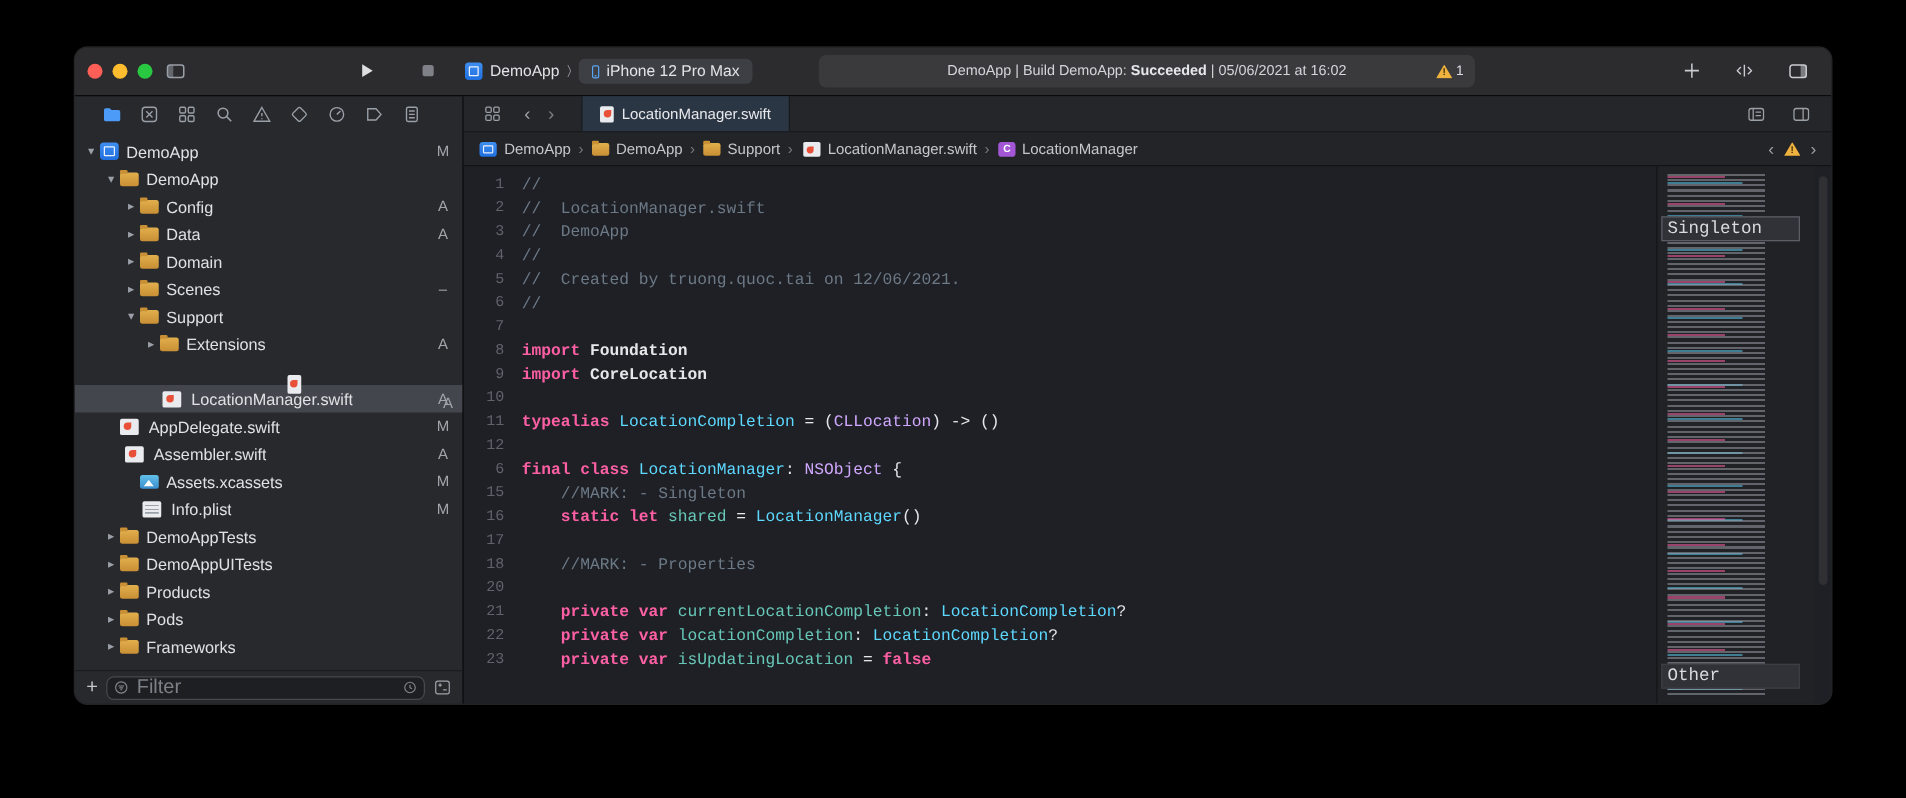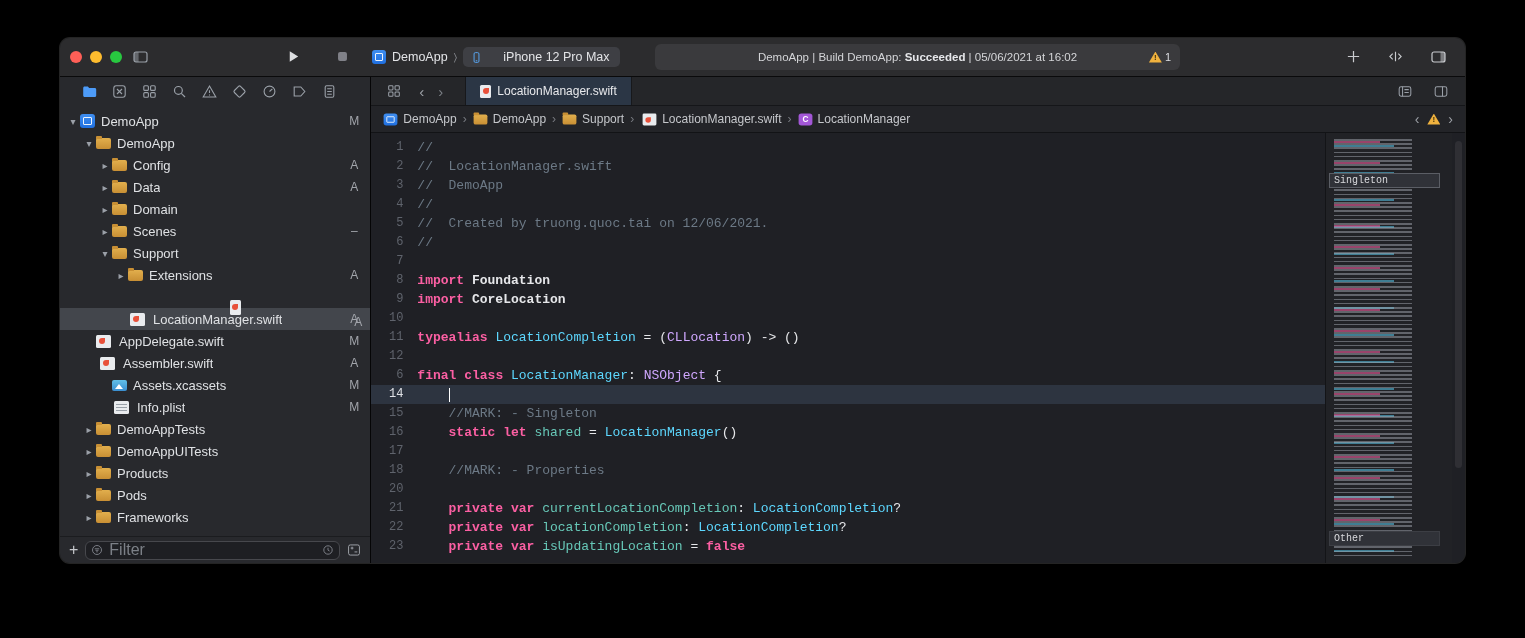--- a/index.html
+++ b/index.html
@@ -13,21 +13,21 @@
 
   
   .toolbar{position:relative;flex:0 0 39px;background:#2c2c2e;border-bottom:1px solid #0a0a0b;}
   .light{position:absolute;top:13px;width:12px;height:12px;border-radius:50%;}
   .tbi{position:absolute;color:#9aa0a8;}
   .scheme{position:absolute;left:312px;top:6px;height:26px;display:flex;align-items:center;gap:6px;
     color:#e3e4e7;font-size:12.5px;}
   .scheme .app-badge{width:14px;height:14px;border-radius:3px;background:linear-gradient(#3f8ef0,#1f6fe0);position:relative;}
   .scheme .app-badge::before{content:"";position:absolute;inset:3px;border:1px solid rgba(255,255,255,.9);border-radius:1px;}
   .scheme .sep{color:#85888d;font-size:11px;}
-  .device-pill{display:flex;align-items:center;gap:20px;background:#3e3f44;border-radius:5px;
+  .device-pill{display:flex;align-items:center;gap:2px;background:#3e3f44;border-radius:5px;
     padding:3px 10px 3px 7px;}
   .status{position:absolute;left:595px;top:6px;width:525px;height:26px;background:#3a3a3d;
     border-radius:6px;display:flex;align-items:center;justify-content:center;color:#d4d5d8;
     font-size:11.5px;}
   .status b{font-weight:bold;color:#e6e7ea;}
   .status .warnbox{position:absolute;right:9px;display:flex;align-items:center;gap:3px;color:#dedfe2;font-size:11px;}
   .warn-tri{position:relative;display:inline-block;width:13px;height:11px;background:#f0b23e;
     clip-path:polygon(50% 0,100% 100%,0 100%);}
   .warn-tri::after{content:"!";position:absolute;left:0;right:0;top:0;text-align:center;
     font-size:8px;font-weight:bold;color:#42300a;line-height:11px;}
@@ -112,21 +112,21 @@
   
   .minimap{position:absolute;top:0;bottom:0;right:13px;width:127px;background:#212226;
     border-left:1px solid #131417;}
   .mm-lines{position:absolute;left:8px;right:16px;top:6px;bottom:6px;
     background:
       repeating-linear-gradient(to bottom, rgba(168,173,183,.48) 0 1.6px, transparent 1.6px 4.2px),
       repeating-linear-gradient(to bottom, transparent 0 2.2px, rgba(252,95,163,.55) 2.2px 3.8px, transparent 3.8px 21px),
       repeating-linear-gradient(to bottom, transparent 0 6.4px, rgba(93,216,255,.5) 6.4px 8px, transparent 8px 27px);
     background-size:78px 100%,46px 100%,60px 100%;
     background-repeat:no-repeat;}
-  .mm-chip{position:absolute;left:3px;right:12px;font-size:10px;color:#d9dadd;padding:1px 4px;
+  .mm-chip{position:absolute;left:3px;right:12px;font-size:14px;color:#d9dadd;padding:1px 4px;
     background:#303238;white-space:nowrap;overflow:hidden;}
   .mm-chip.boxed{border:1px solid #5b5e65;}
   .mm-chip.plain{border:1px solid #3c3e44;}
   .vscroll{position:absolute;top:8px;right:3px;width:7px;height:76%;background:#3c3d42;border-radius:4px;opacity:.55;}
 </style>
 </head>
 <body>
 
 <div id="window">
 
@@ -526,24 +526,20 @@
               <span class="ct"><span class="tok-k">typealias</span><span class="tok-p"> </span><span class="tok-t">LocationCompletion</span><span class="tok-p"> = (</span><span class="tok-s">CLLocation</span><span class="tok-p">) -&gt; ()</span></span>
             </div>
             <div class="code-row">
               <span class="ln">12</span>
               <span class="ct"></span>
             </div>
             <div class="code-row">
               <span class="ln">6</span>
               <span class="ct"><span class="tok-k">final</span><span class="tok-p"> </span><span class="tok-k">class</span><span class="tok-p"> </span><span class="tok-t">LocationManager</span><span class="tok-p">: </span><span class="tok-s">NSObject</span><span class="tok-p"> {</span></span>
             </div>
-            <div class="code-row current">
-              <span class="ln">14</span>
-              <span class="ct"><span class="caret"></span></span>
-            </div>
             <div class="code-row">
               <span class="ln">15</span>
               <span class="ct"><span class="tok-p">    </span><span class="tok-c">//MARK: - Singleton</span></span>
             </div>
             <div class="code-row">
               <span class="ln">16</span>
               <span class="ct"><span class="tok-p">    </span><span class="tok-k">static</span><span class="tok-p"> </span><span class="tok-k">let</span><span class="tok-p"> </span><span class="tok-d">shared</span><span class="tok-p"> = </span><span class="tok-t">LocationManager</span><span class="tok-p">()</span></span>
             </div>
             <div class="code-row">
               <span class="ln">17</span>

